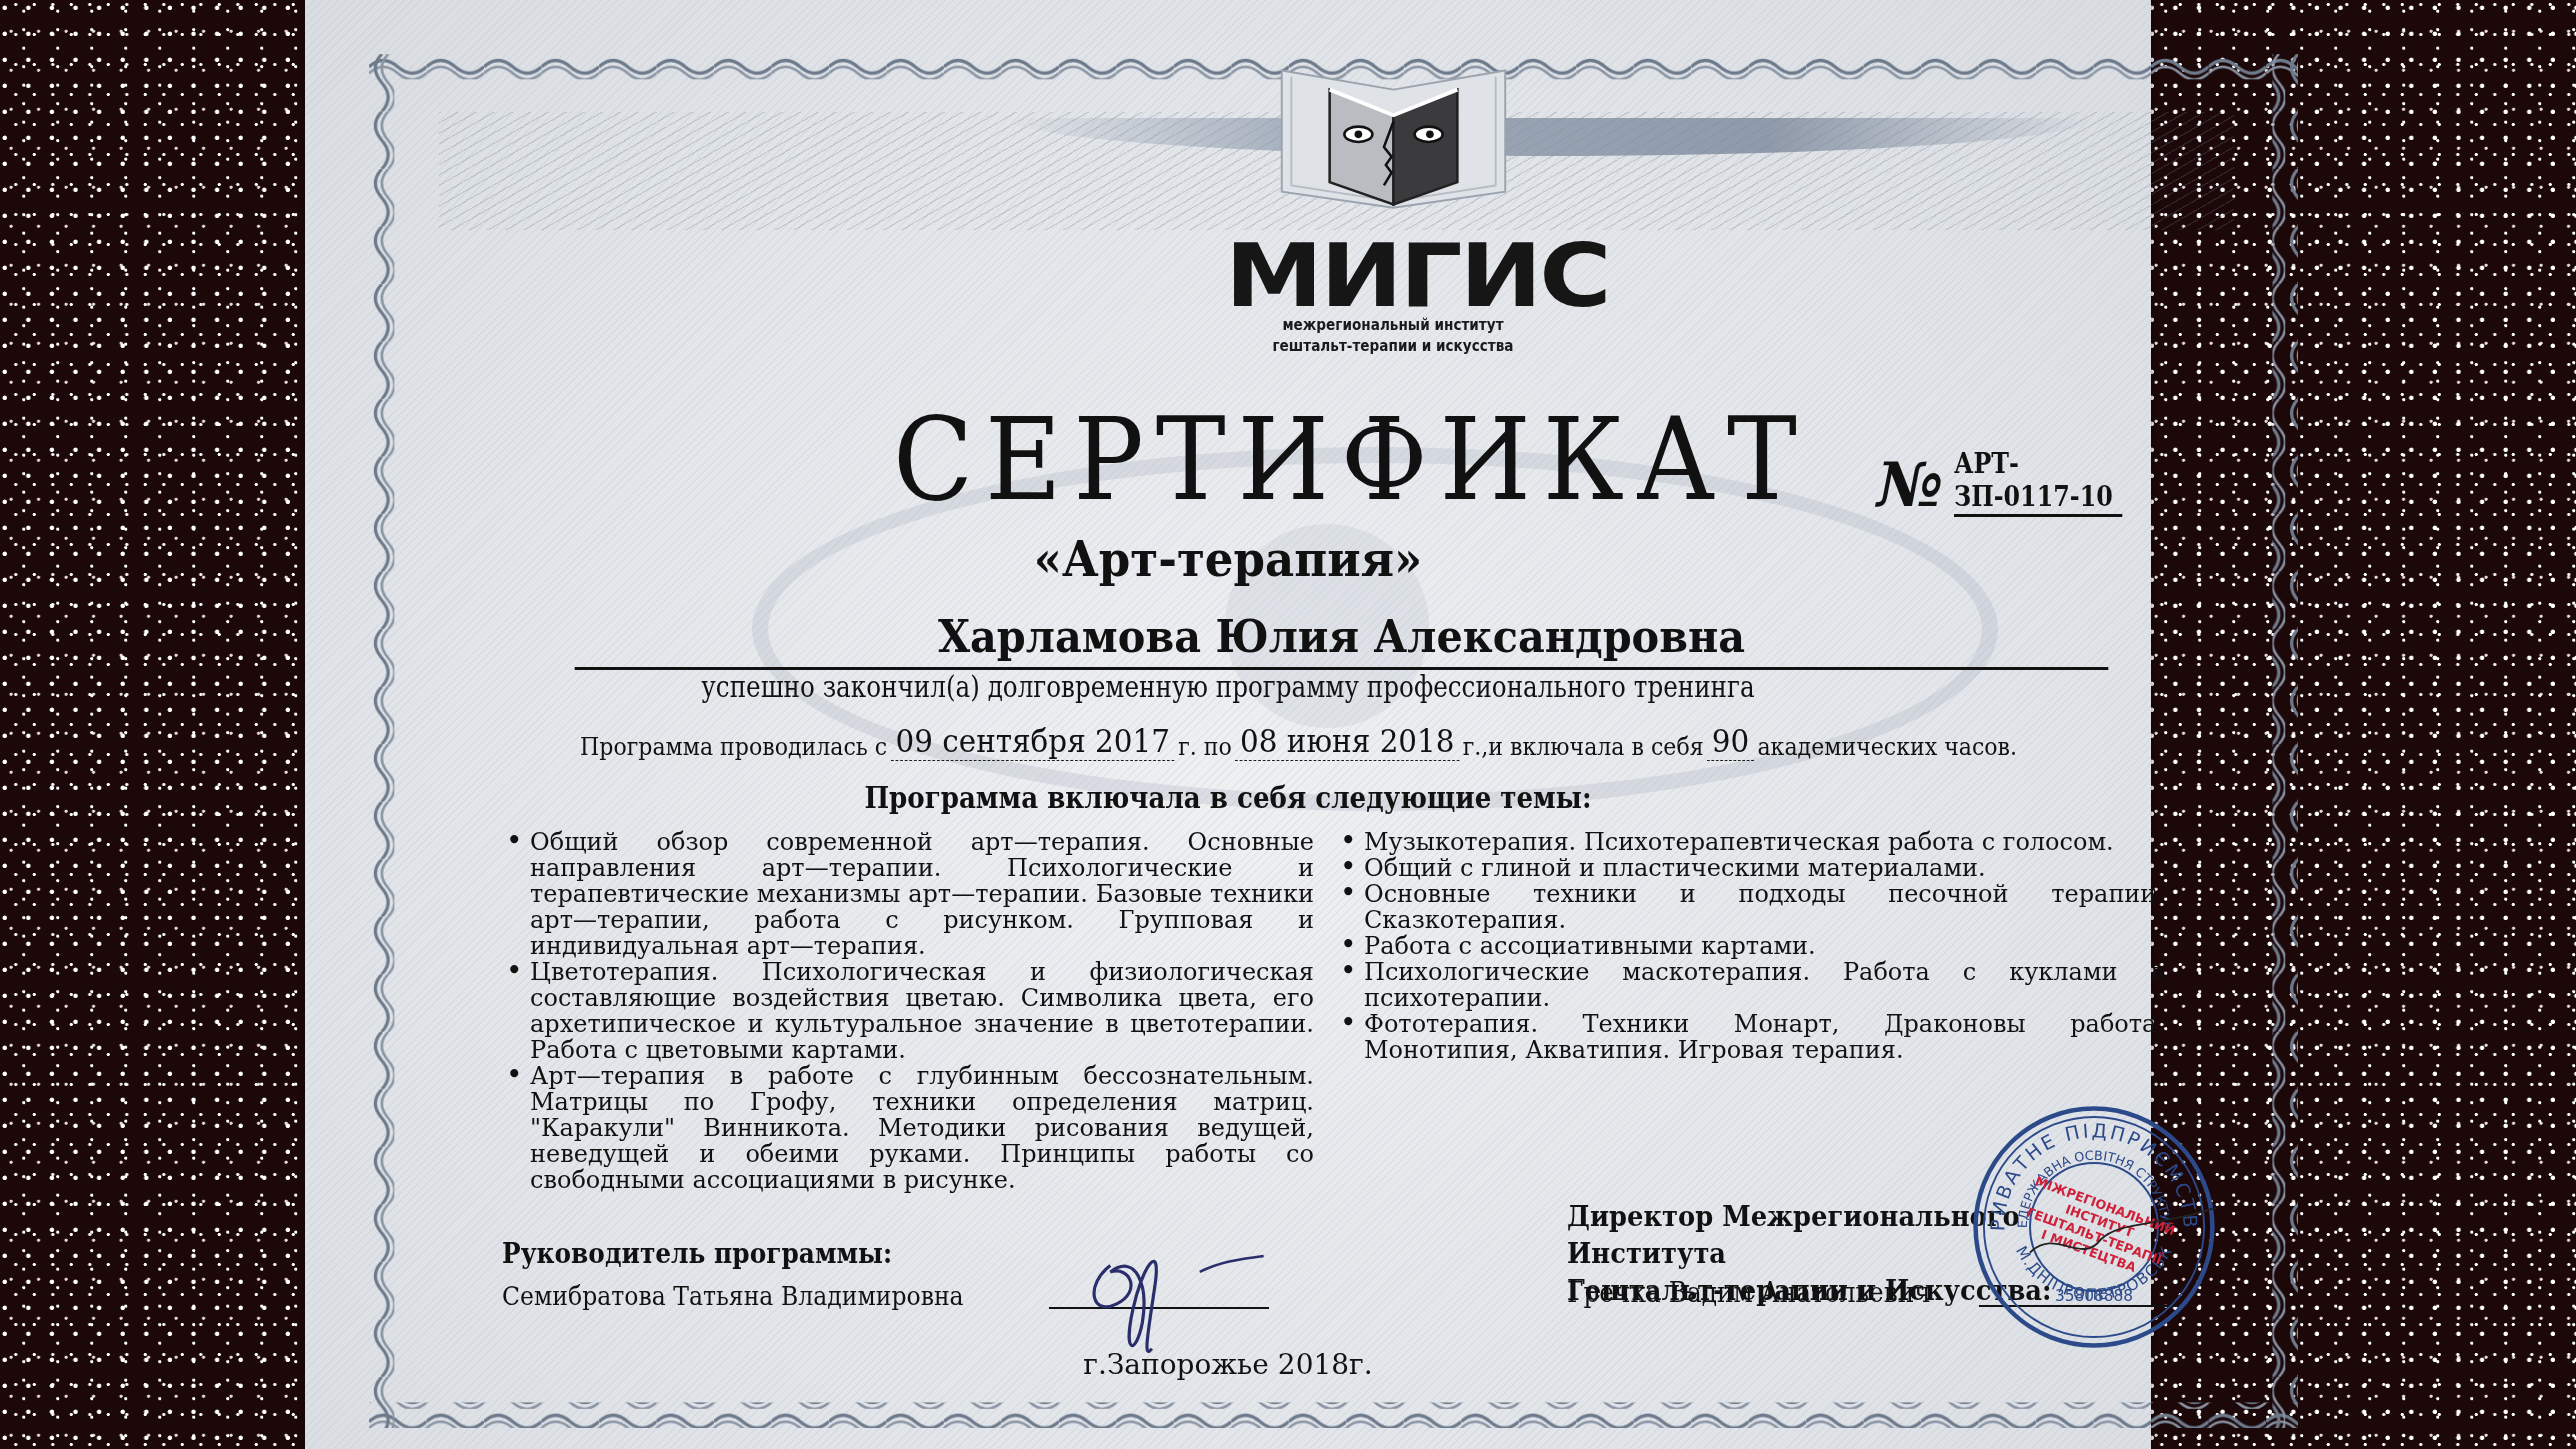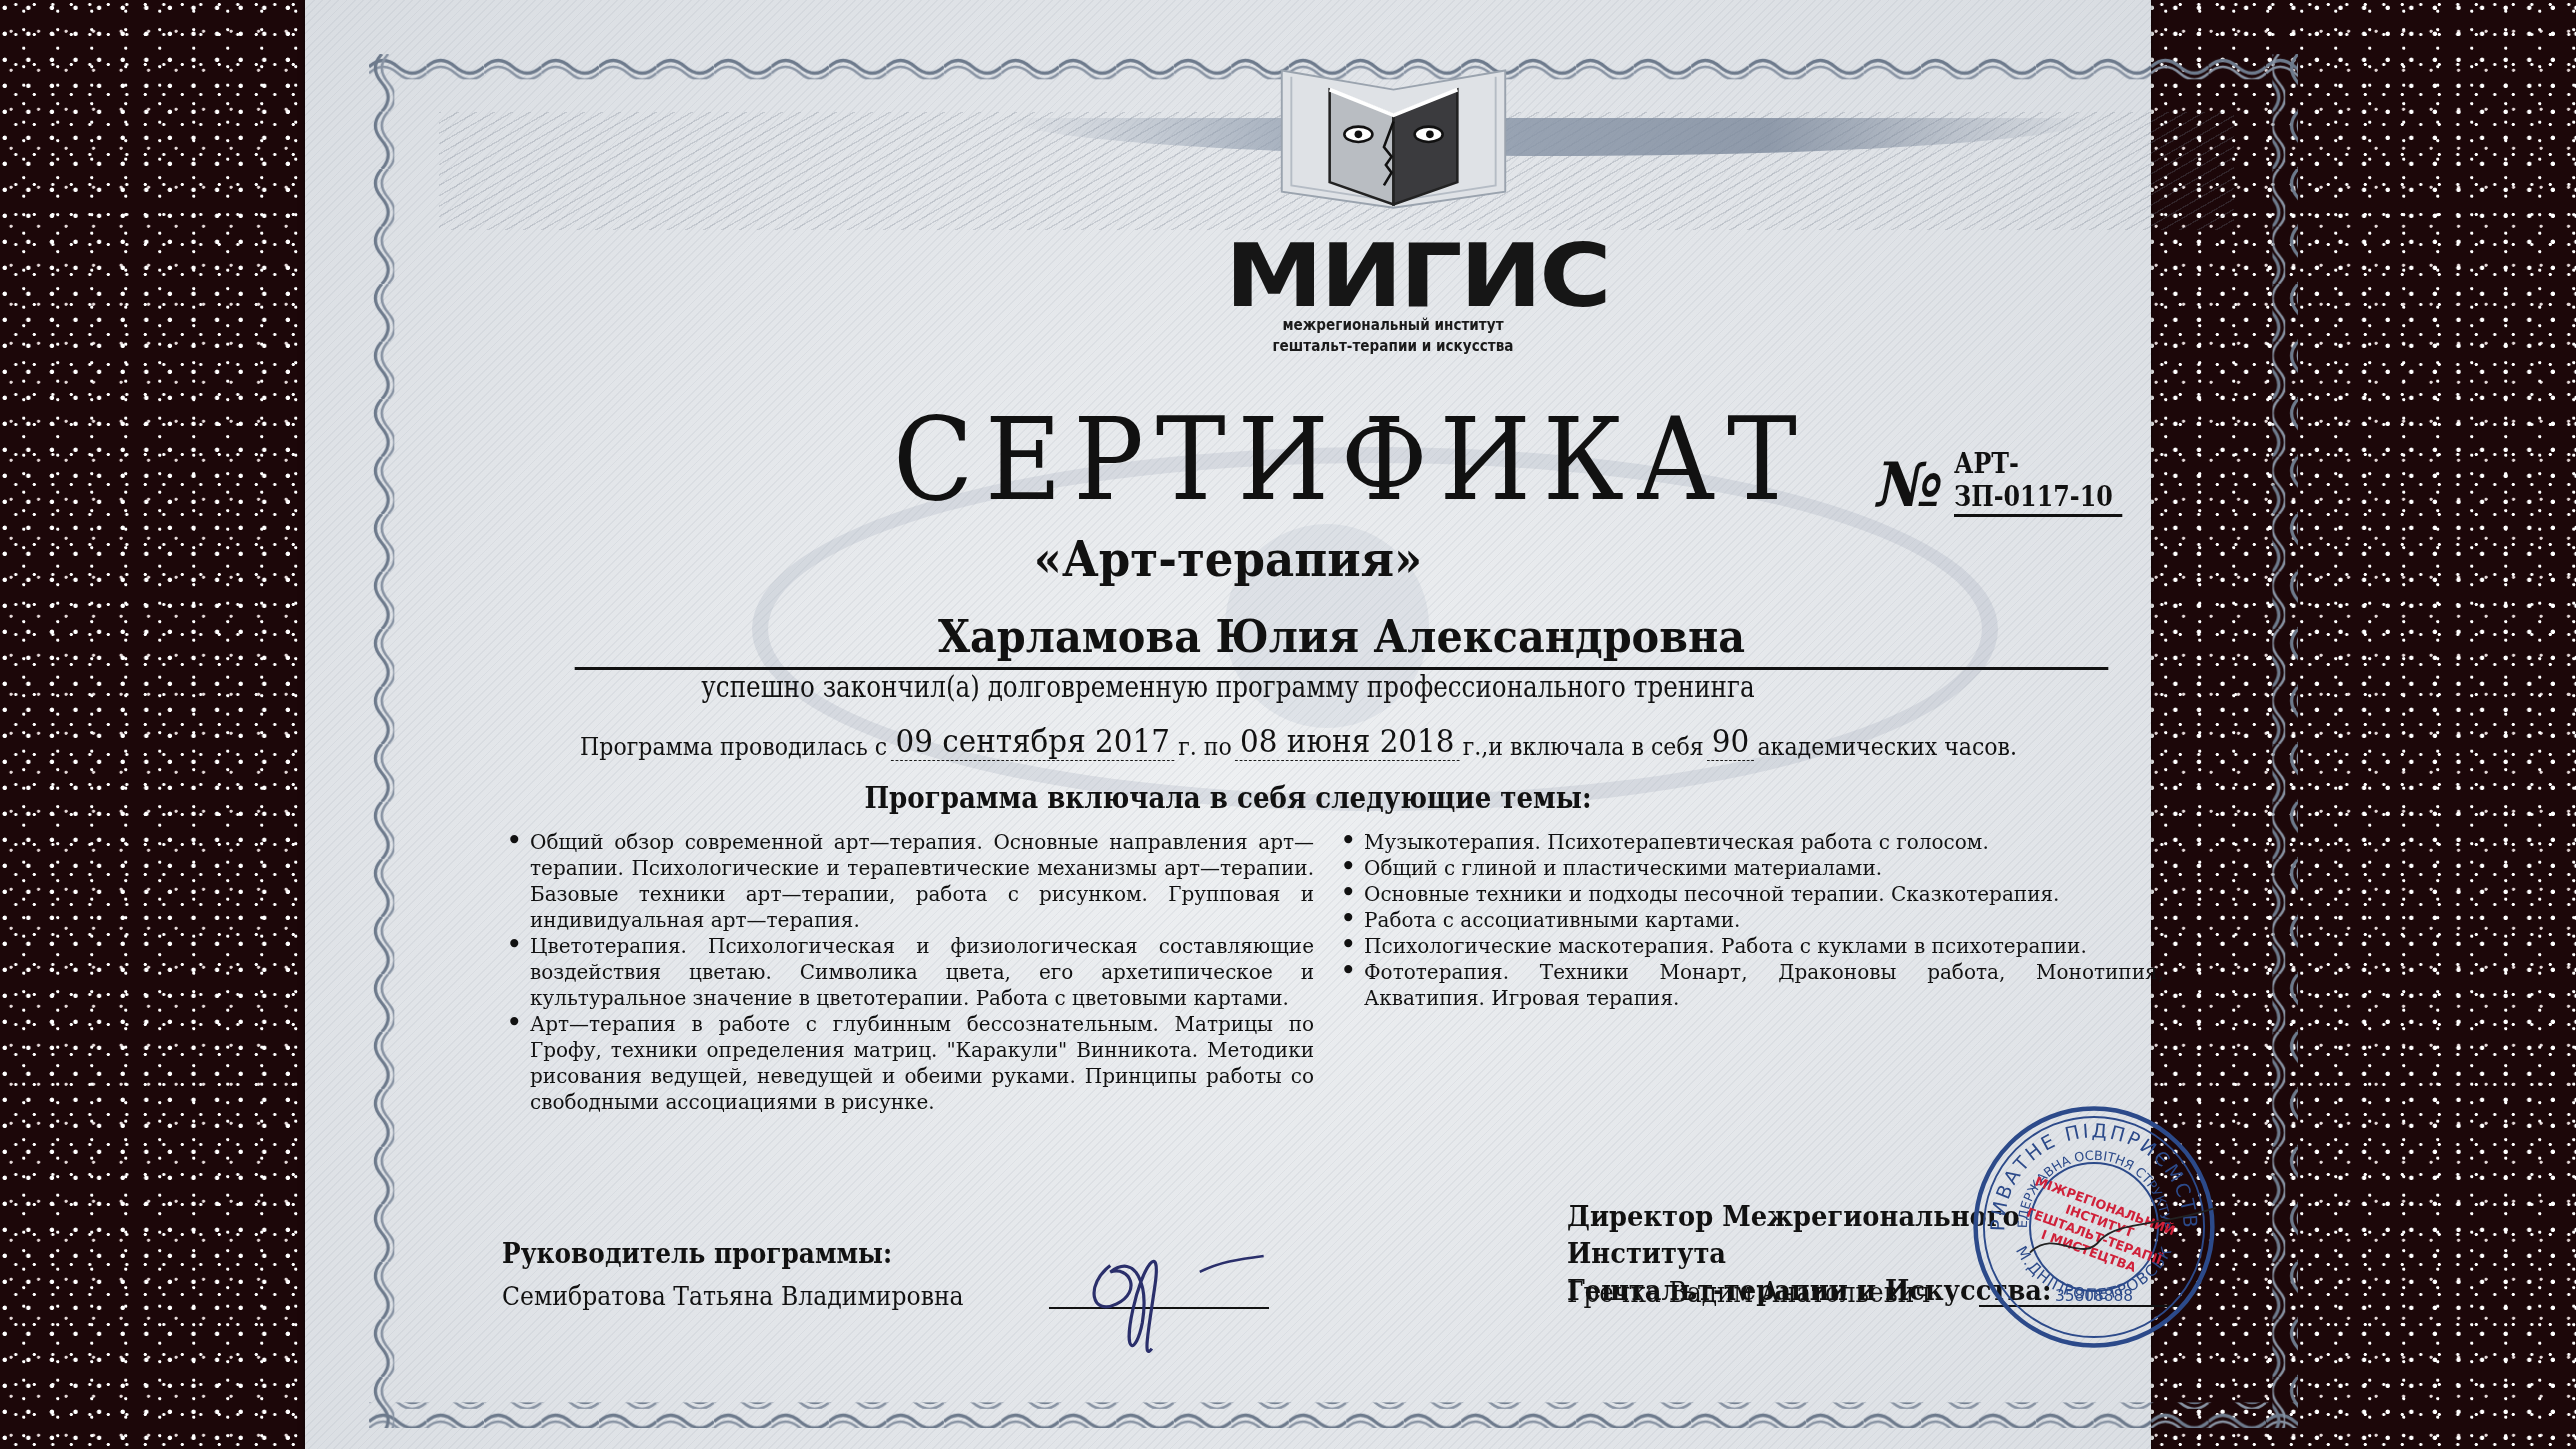--- a/index.html
+++ b/index.html
@@ -57,21 +57,21 @@
   .recipient { position:absolute; left:203px; width:1667px; top:610px; text-align:center; font-size:45px; font-weight:bold;
     border-bottom:3.2px solid #111; padding-bottom:3.8px; transform:scaleX(0.92); }
   .completed { position:absolute; left:0; width:100%; top:670px; text-align:center; font-size:29px; transform:scaleX(0.85); }
 
   .dates { position:absolute; left:275px; top:722px; font-size:24px; display:flex; align-items:flex-end; white-space:nowrap;
     transform:scaleX(0.92); transform-origin:left; }
   .dates .fill { font-size:32px; border-bottom:1.9px dashed #111; padding:0 5.1px; margin:0 3.8px; }
 
   .topics-heading { position:absolute; left:0; width:100%; top:781px; text-align:center; font-size:29px; font-weight:bold; transform:scaleX(0.9); }
 
-  .topics-col { position:absolute; top:829px; list-style:none; margin:0; padding:0; font-size:20px; line-height:26px; }
+  .topics-col { position:absolute; top:829px; list-style:none; margin:0; padding:0; font-size:24px; line-height:26px; }
   .topics-col li { position:relative; padding-left:24px; text-align:justify; }
   .topics-col li::before { content:"•"; position:absolute; left:0; top:-1.3px; font-size:28px; }
   .col-left { left:201px; width:808px; }
   .col-right { left:1035px; width:824px; }
 
   .leader-label { position:absolute; left:197px; top:1238px; font-size:27px; font-weight:bold; transform:scaleX(0.92); transform-origin:left; }
   .leader-name { position:absolute; left:197px; top:1281px; font-size:25.6px; transform:scaleX(0.92); transform-origin:left; }
   .leader-line { position:absolute; left:744px; top:1307px; width:220px; border-bottom:2.6px solid #111; }
   .leader-sig { position:absolute; left:767px; top:1227px; width:230px; height:141px; }
 
@@ -202,14 +202,15 @@
     <text x="200" y="315" font-family="DejaVu Sans, sans-serif" font-size="24" fill="#2c4a8a" text-anchor="middle">35808888</text>
     <g transform="rotate(20 200 200)">
       <text x="205" y="170" font-family="DejaVu Sans, sans-serif" font-size="20" font-weight="bold" fill="#d0213a" text-anchor="middle">МІЖРЕГІОНАЛЬНИЙ</text>
       <text x="205" y="195" font-family="DejaVu Sans, sans-serif" font-size="20" font-weight="bold" fill="#d0213a" text-anchor="middle">ІНСТИТУТ</text>
       <text x="205" y="220" font-family="DejaVu Sans, sans-serif" font-size="20" font-weight="bold" fill="#d0213a" text-anchor="middle">ГЕШТАЛЬТ-ТЕРАПІЇ</text>
       <text x="205" y="245" font-family="DejaVu Sans, sans-serif" font-size="20" font-weight="bold" fill="#d0213a" text-anchor="middle">І МИСТЕЦТВА</text>
     </g>
     <path d="M100 240 C140 200 180 260 210 220 C240 190 300 200 390 170" fill="none" stroke="#222" stroke-width="3"></path>
   </svg>
 
+  <div class="city">г.Запорожье 2018г.</div>
 </div>
 
 
 </body></html>

